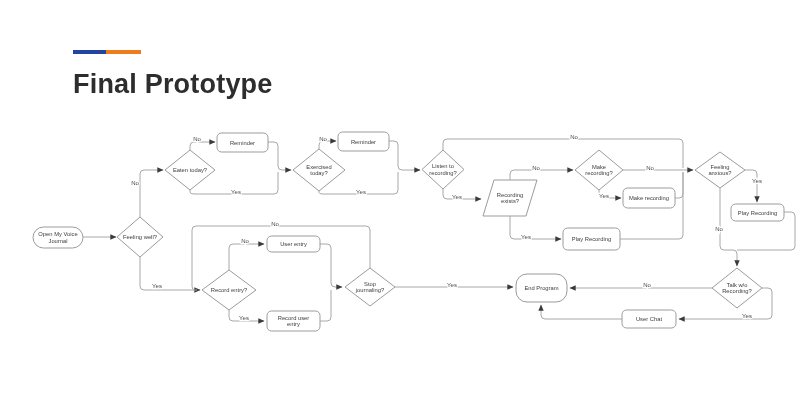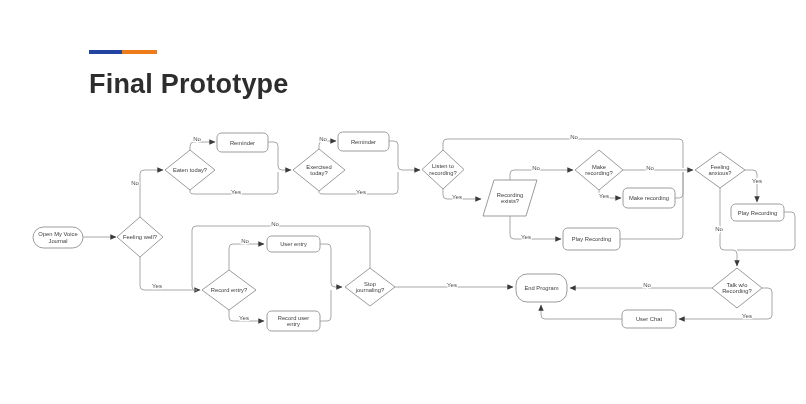--- a/index.html
+++ b/index.html
@@ -1,18 +1,18 @@
 <!DOCTYPE html>
 <html><head>
 <meta charset="utf-8">
 <style>
   html,body{margin:0;padding:0;background:#ffffff;}
   body{width:806px;height:404px;overflow:hidden;}
   .stage{position:relative;width:806px;height:404px;font-family:"Liberation Sans",sans-serif;background:#ffffff;}
-  .header{position:absolute;left:73px;top:50px;margin-left:16px;}
+  .header{position:absolute;left:73px;top:50px;}
   .accent-bar{display:flex;width:68px;height:4px;}
   .accent-bar span{display:block;height:4px;}
   .accent-left{width:33px;}
   .accent-right{width:35px;}
   h1.title{margin:16px 0 0 0;font-size:27px;line-height:1.05;font-weight:700;color:#2d2d2d;letter-spacing:.2px;}
   svg.flow{position:absolute;left:0;top:0;}
 </style>
 </head>
 <body>
 

